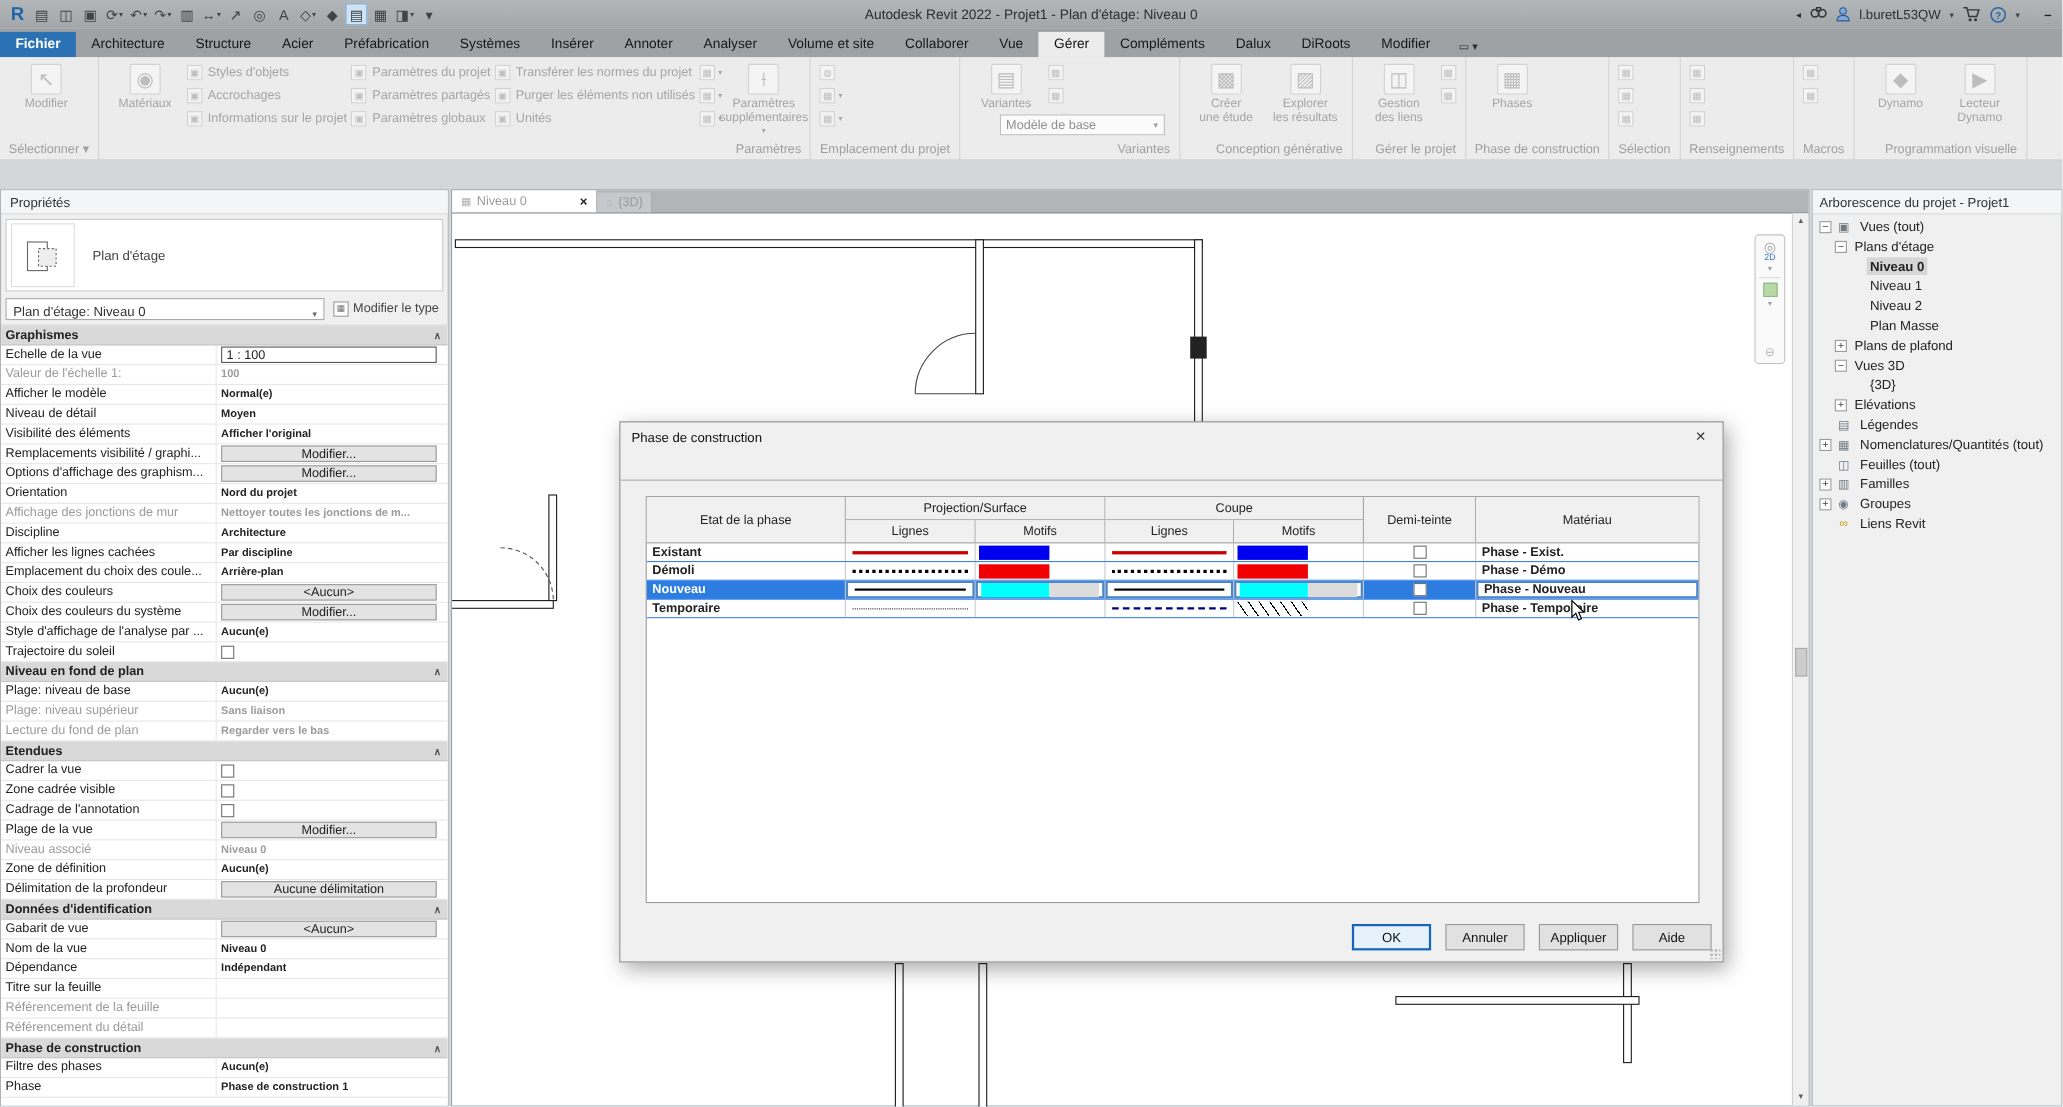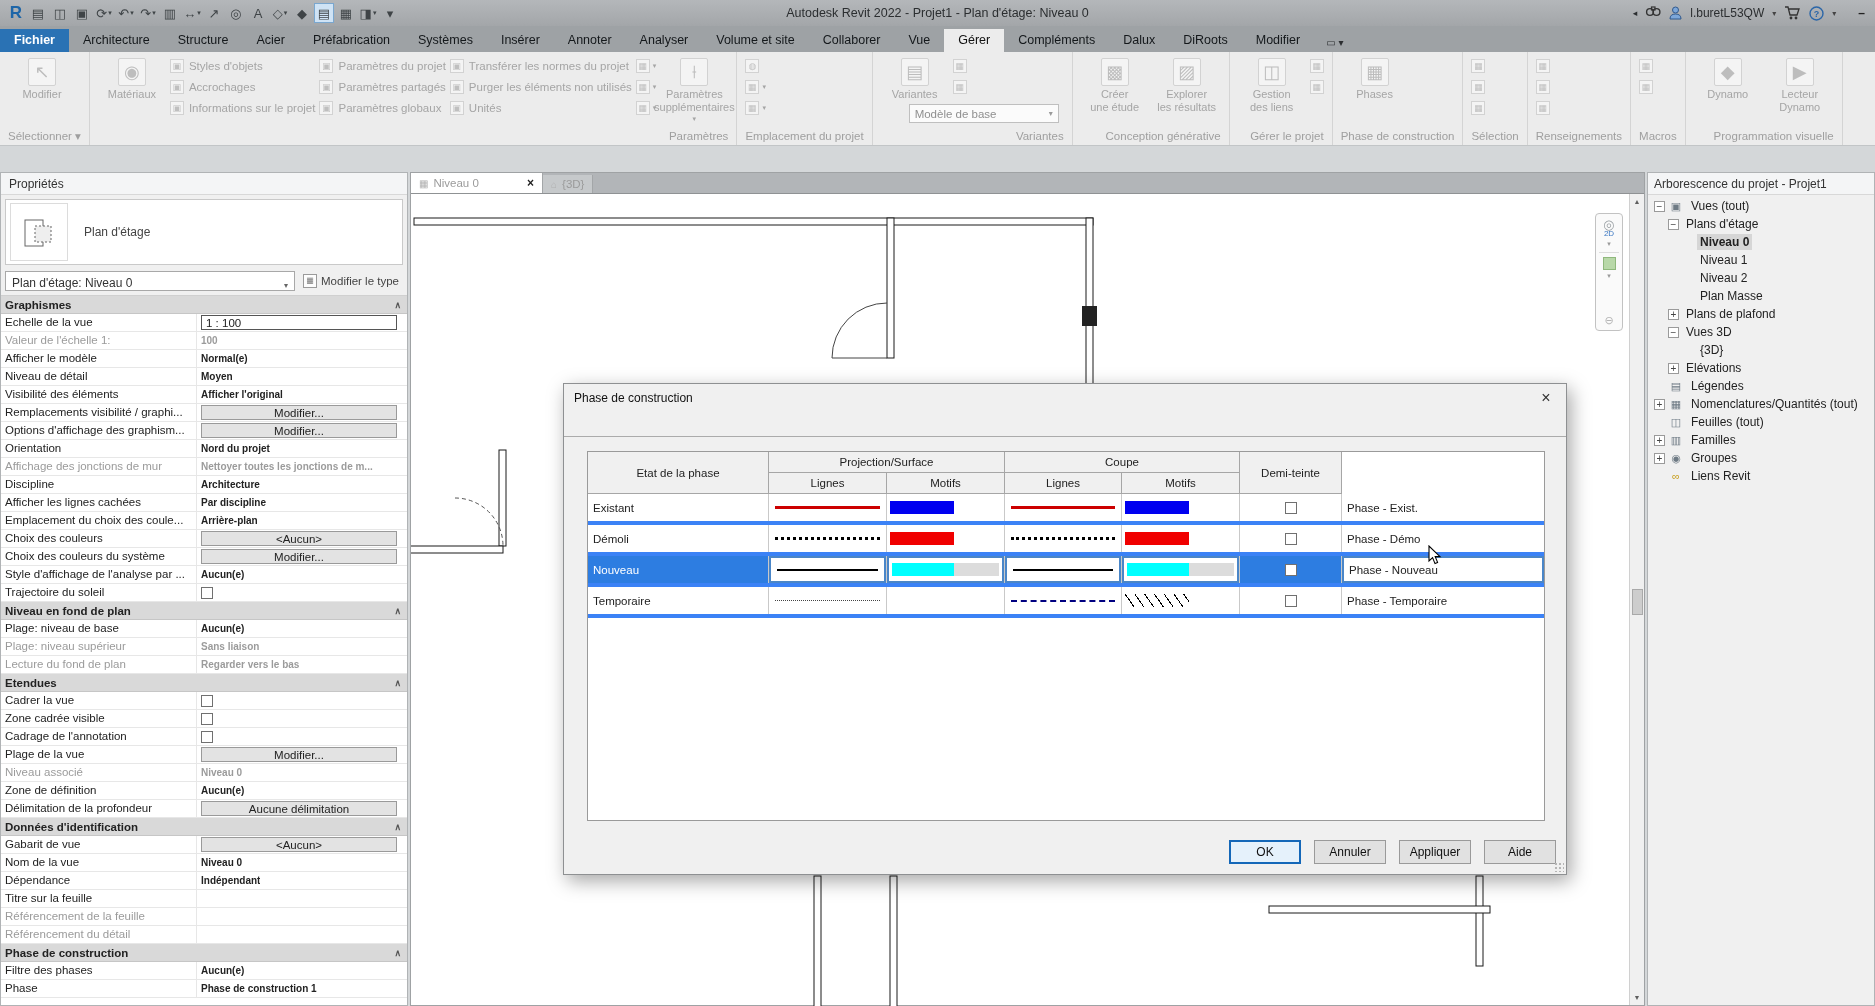--- a/index.html
+++ b/index.html
@@ -150,21 +150,21 @@
   .th { border-right:1px solid #a6a6a6; border-bottom:1px solid #a6a6a6; background:#f0f0f0;
     display:flex; align-items:center; justify-content:center; text-align:center; }
   .th-phase { width:181px; height:42px; }
   .thgrp { display:flex; flex-direction:column; }
   .thg-top { height:21px; border-right:1px solid #a6a6a6; border-bottom:1px solid #a6a6a6; background:#f0f0f0;
     display:flex; align-items:center; justify-content:center; }
   .thg-bot { display:flex; height:21px; }
   .th-sub { height:21px; }
   .th-demi { width:102px; height:42px; }
   .th-mat { flex:1; height:42px; border-right:none; }
-  .trow { display:flex; height:31px; border-bottom:4px solid #3b82f6; }
+  .trow { display:flex; height:17px; border-bottom:1px solid #3b82f6;font-weight:bold; }
   .tc { border-right:1px solid #c9c9c9; display:flex; align-items:center; }
   .tc-phase { width:181px; padding-left:5px; }
   .tc-line { width:118px; }
   .tc-line.c2 { width:117px; }
   .tc-fill { width:118px; }
   .tc-demi { width:102px; justify-content:center; }
   .tc-mat { flex:1; border-right:none; padding-left:5px; }
   .cellbox { flex:1; height:100%; display:flex; align-items:center; padding:0 3px; }
   .lnsw { width:94%; height:0; margin:0 auto; }
   .fsw { width:58%; height:13px; }
@@ -896,20 +896,21 @@
             </div>
           </div>
           <div class="thgrp" style="width:235px;">
             <div class="thg-top">Coupe</div>
             <div class="thg-bot">
               <div class="th th-sub" style="width:117px;">Lignes</div>
               <div class="th th-sub" style="width:118px;">Motifs</div>
             </div>
           </div>
           <div class="th th-demi">Demi-teinte</div>
+          <div class="th th-mat">Matériau</div>
         </div>
       </div>
       <div id="dtrows">
           <div class="trow">
             <div class="tc tc-phase">
               <span>Existant</span>
             </div>
             <div class="tc tc-line">
               <div class="cellbox">
                 <div class="lnsw" style="border-top: 3px solid rgb(204, 0, 0);"></div>

